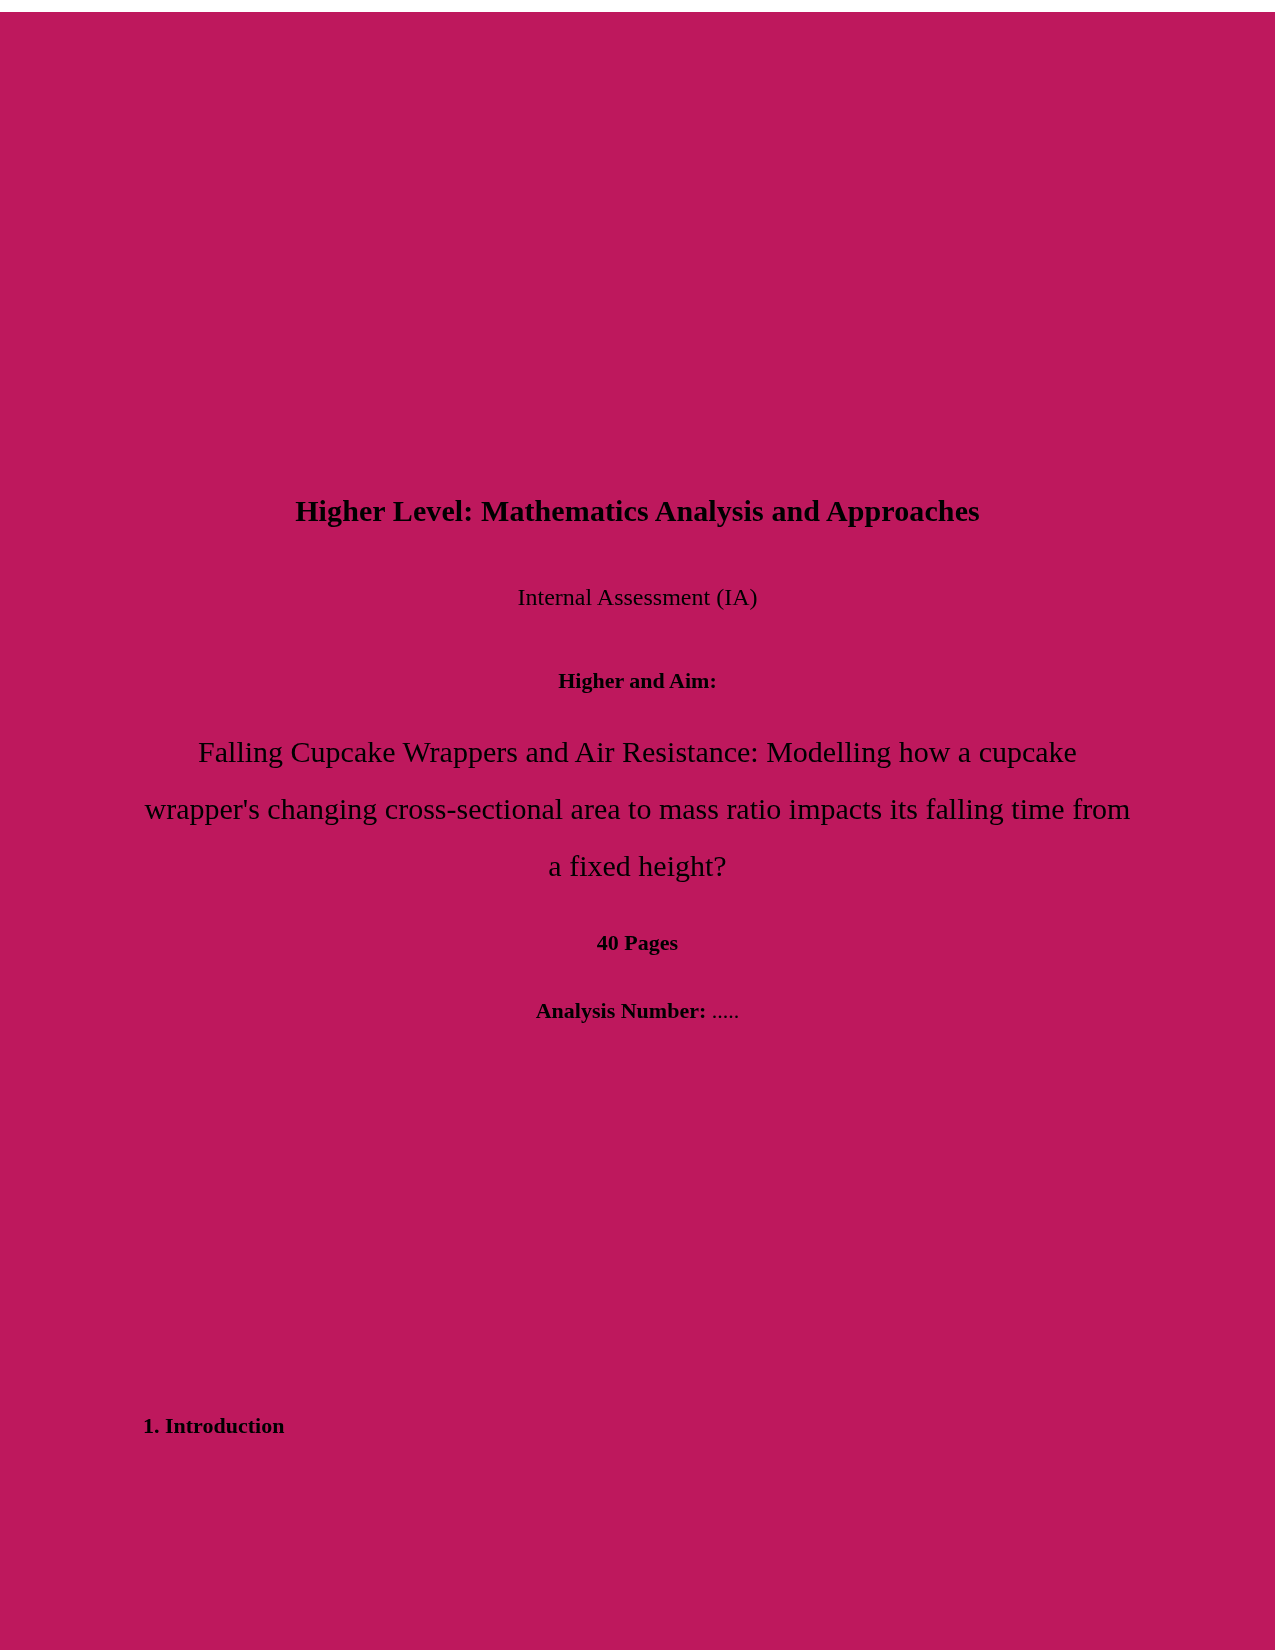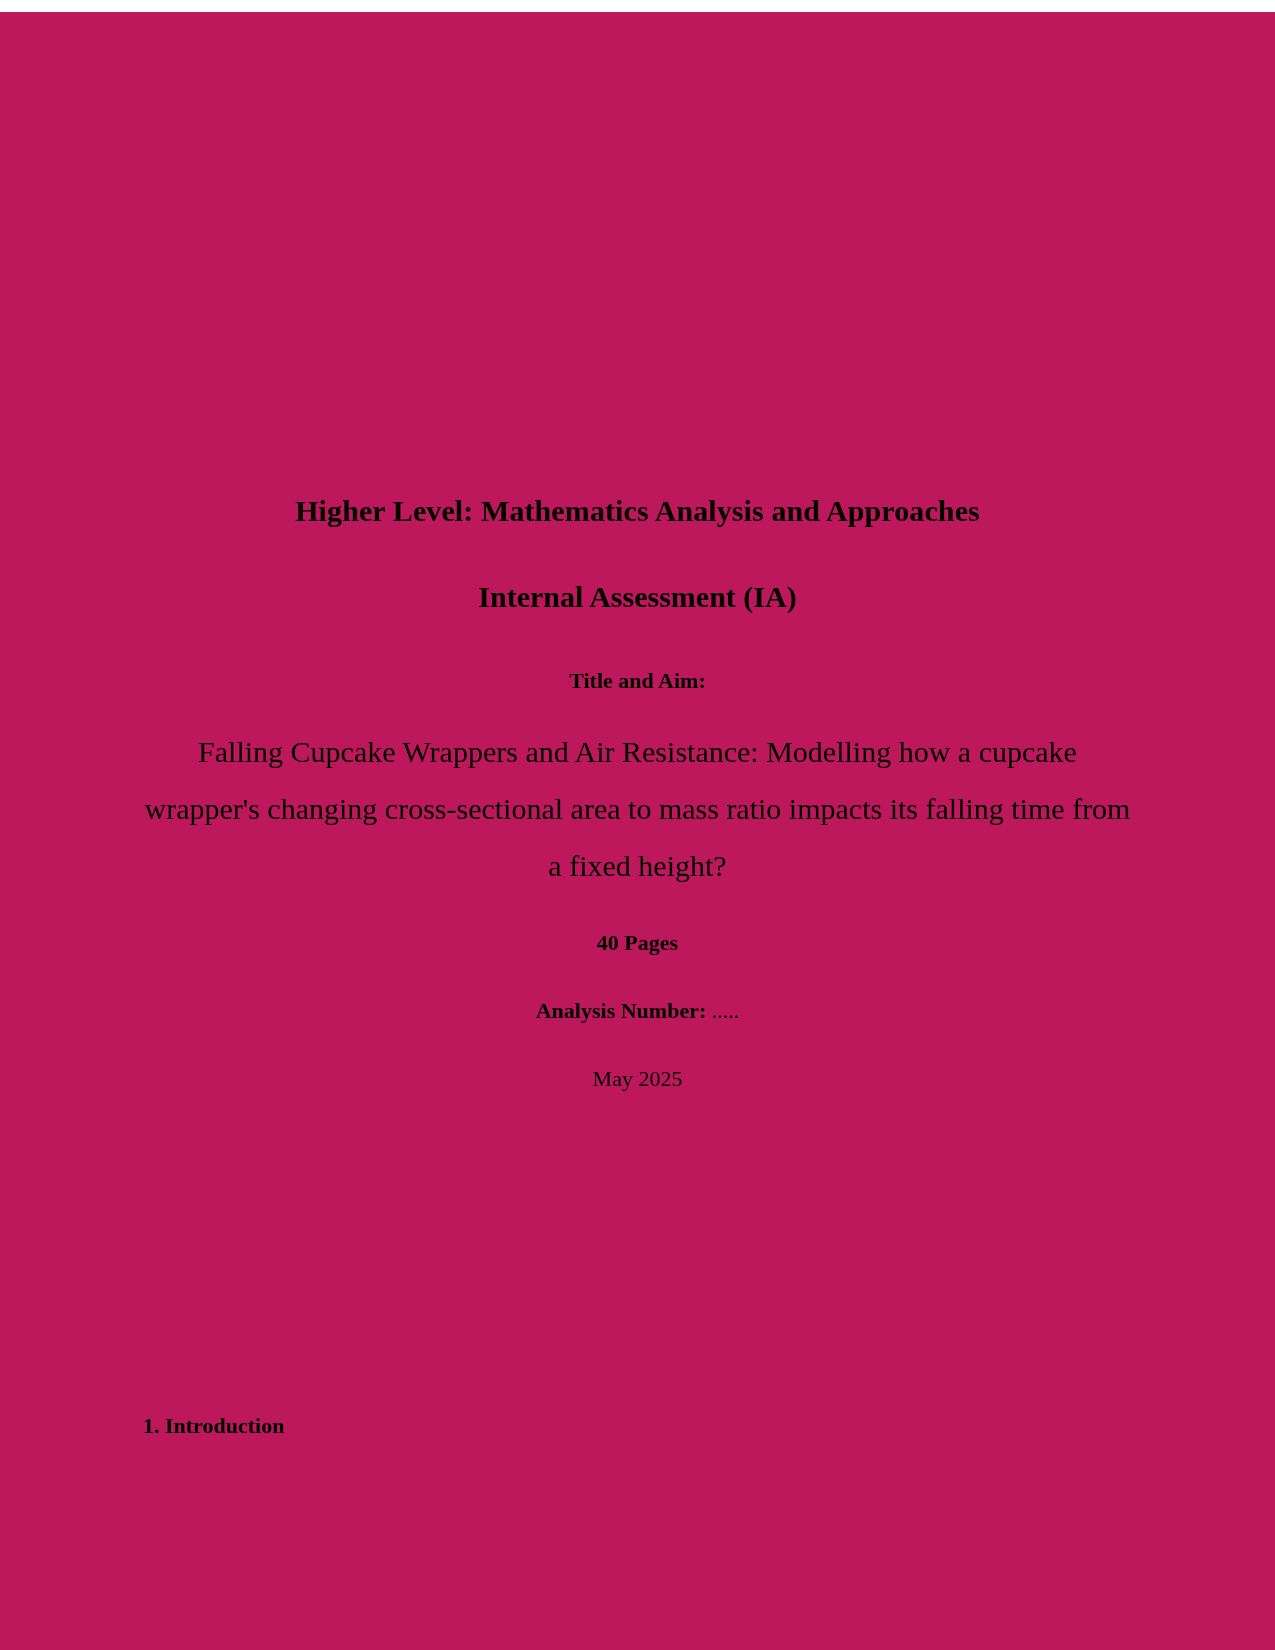--- a/index.html
+++ b/index.html
@@ -39,22 +39,22 @@
 
   .doc-title {
     font-size: 30px;
     font-weight: bold;
     line-height: 42px;
     letter-spacing: 0.1px;
     margin: 0;
   }
 
   .doc-subtitle {
-    font-size: 30px;
-    font-weight: bold;
+    font-size: 24px;
+    font-weight: normal;
     line-height: 42px;
     margin: 0;
     padding-top: 44px;
   }
 
   .section-label {
     font-size: 22px;
     font-weight: bold;
     line-height: 30px;
     margin: 0;
@@ -115,31 +115,30 @@
 
 <div class="page">
   <div class="content">
 
     <div class="title-block">
 
       <h1 class="doc-title">Higher Level: Mathematics Analysis and Approaches</h1>
 
       <h2 class="doc-subtitle">Internal Assessment (IA)</h2>
 
-      <p class="section-label">Title and Aim:</p>
+      <p class="section-label">Higher and Aim:</p>
 
       <p class="aim-text">Falling Cupcake Wrappers and Air Resistance: Modelling how a cupcake wrapper's changing cross-sectional area to mass ratio impacts its falling time from a fixed height?</p>
 
       <p class="pages-line">40 Pages</p>
 
       <p class="candidate-line">
         <span>Analysis Number:</span>
         <span class="candidate-value">.....</span>
       </p>
 
-      <p class="date-line">May 2025</p>
 
     </div>
 
     <h3 class="intro-heading">1. Introduction</h3>
 
   </div>
 </div>
 
 </body></html>

